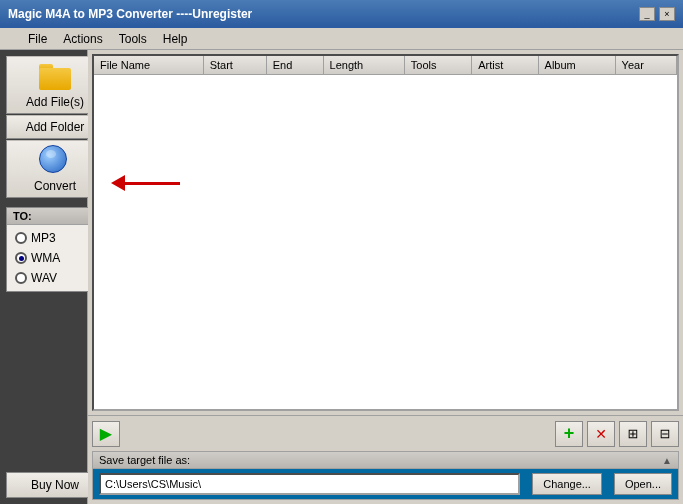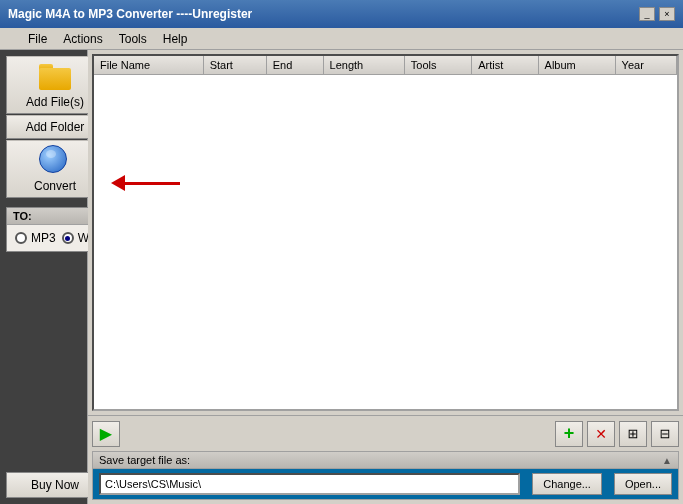--- a/index.html
+++ b/index.html
@@ -188,21 +188,21 @@
       font-size: 11px;
       font-weight: bold;
       display: flex;
       justify-content: space-between;
       align-items: center;
       border-bottom: 1px solid #a0a0a0;
     }
     .to-content {
       padding: 6px 8px;
       display: flex;
-      flex-direction: row;
+      flex-direction: column;
       gap: 6px;
     }
     .radio-item {
       display: flex;
       align-items: center;
       gap: 4px;
       font-size: 12px;
       cursor: pointer;
     }
     .radio-custom {

